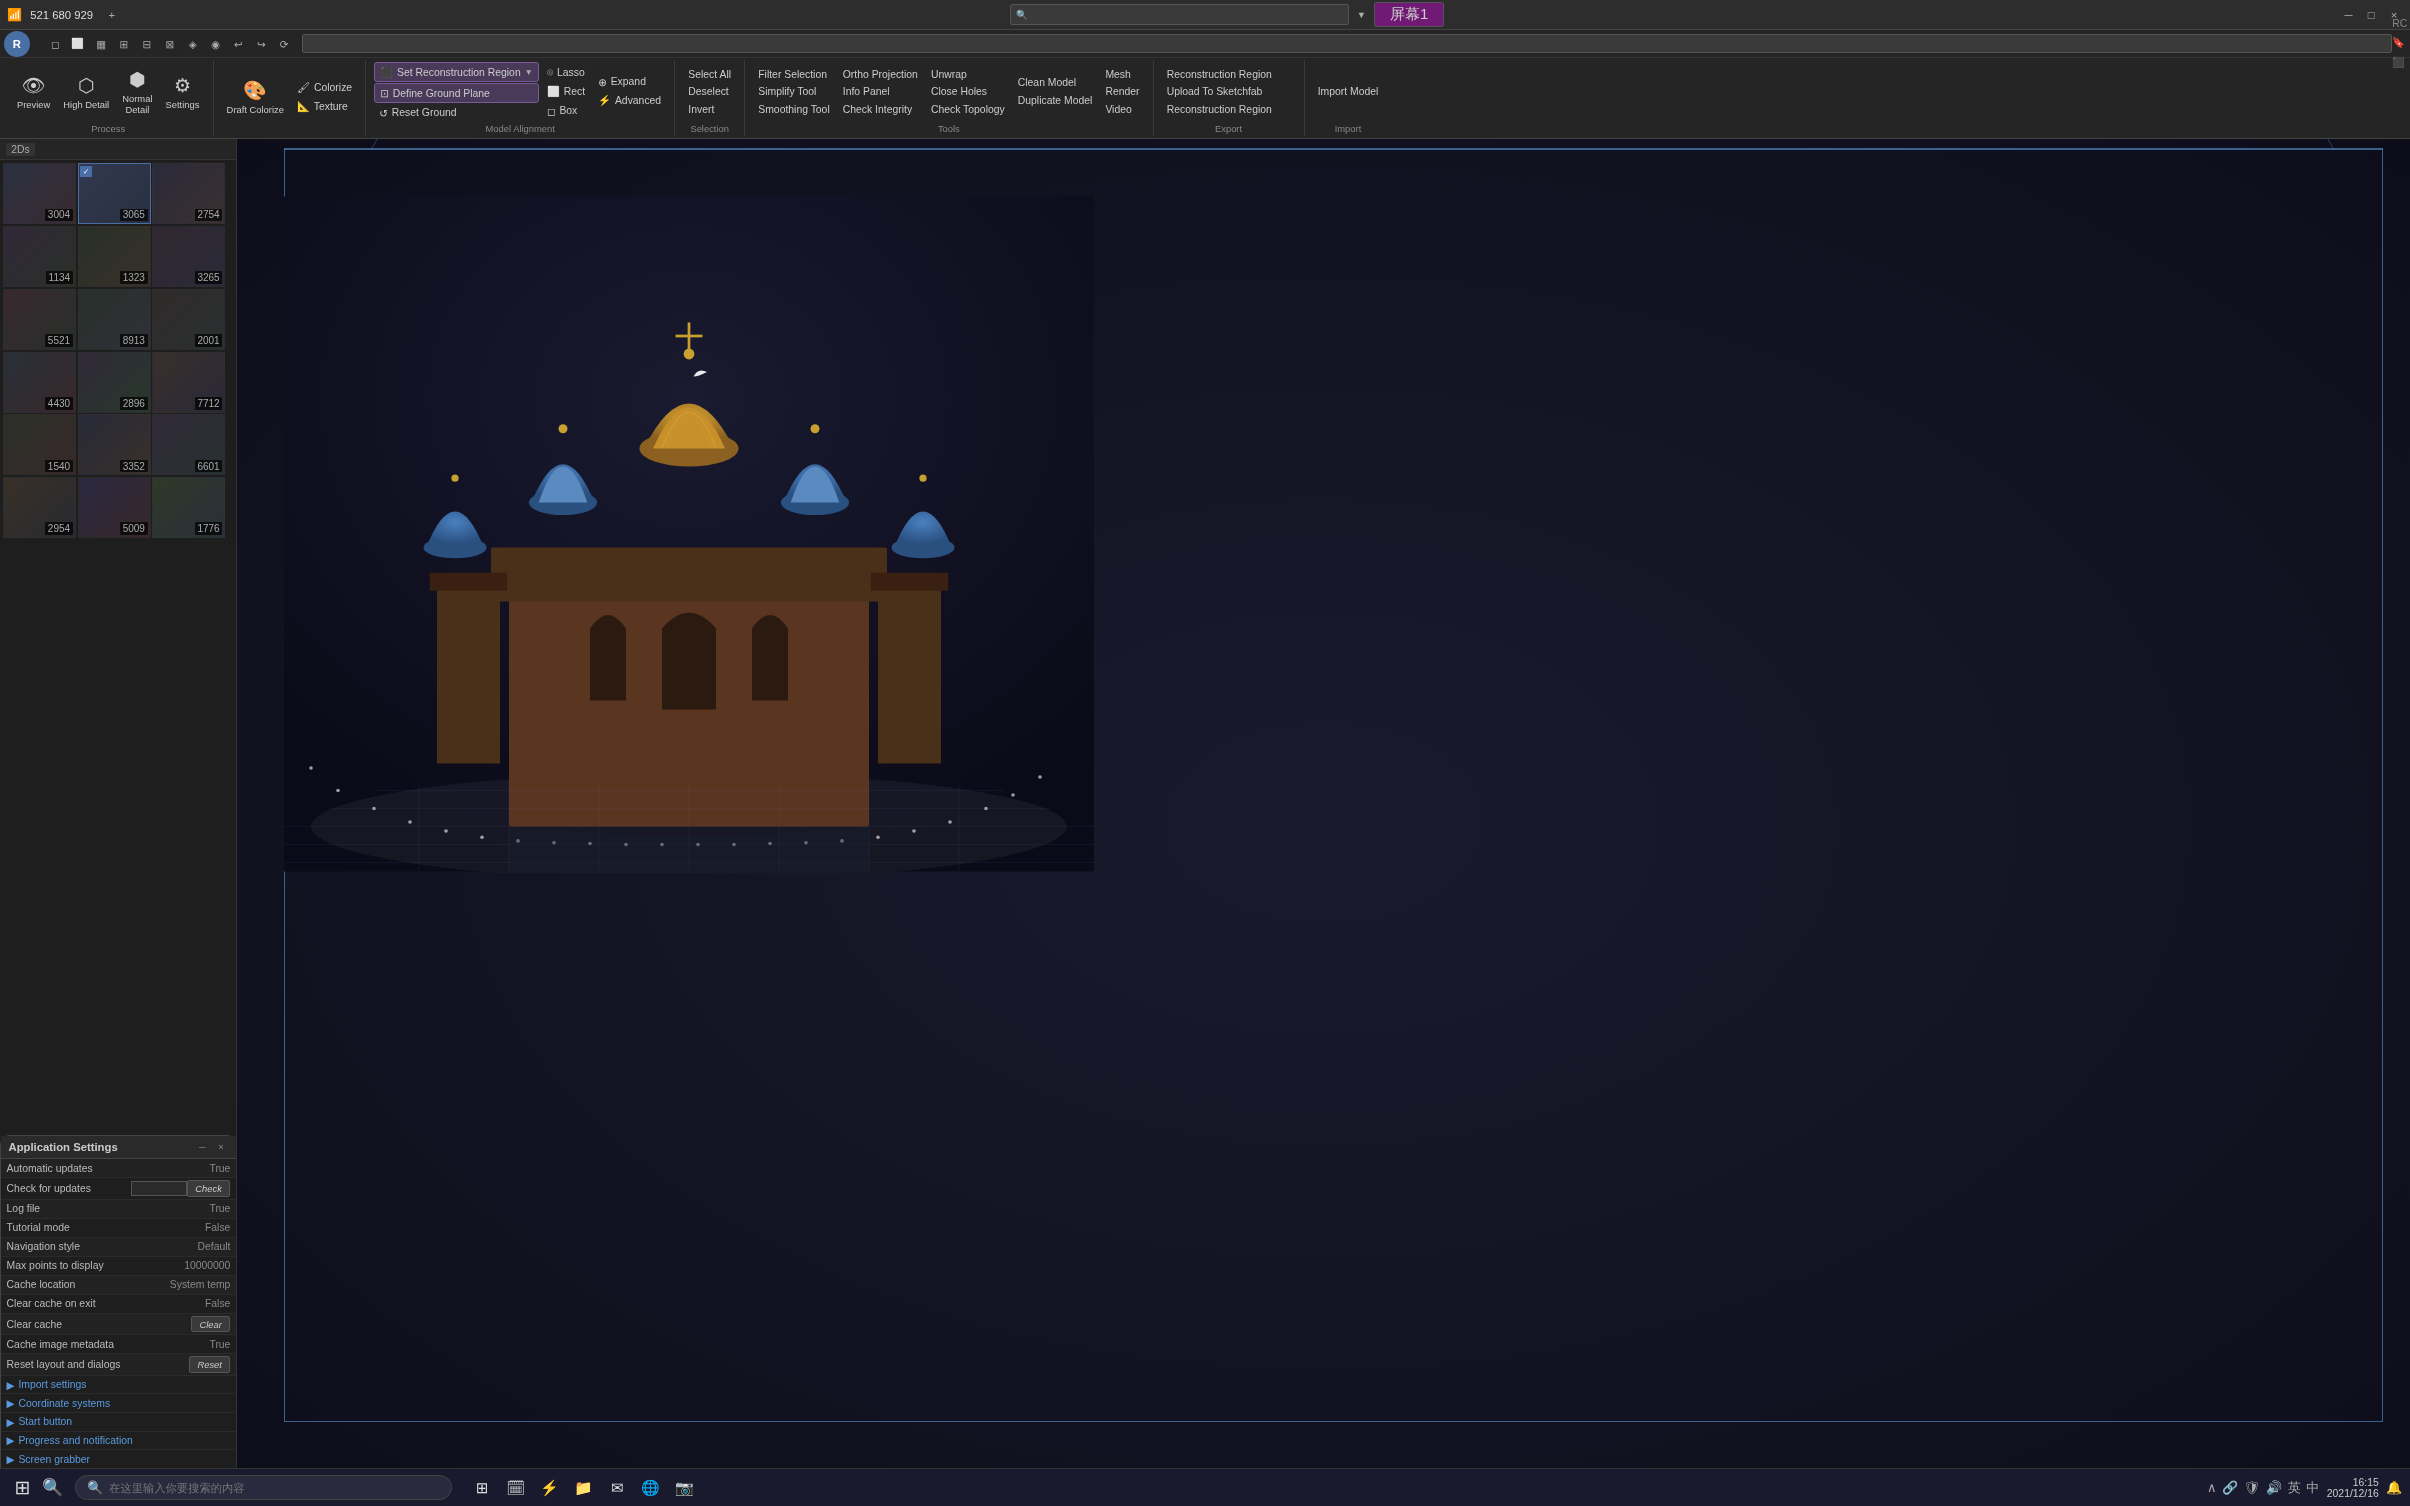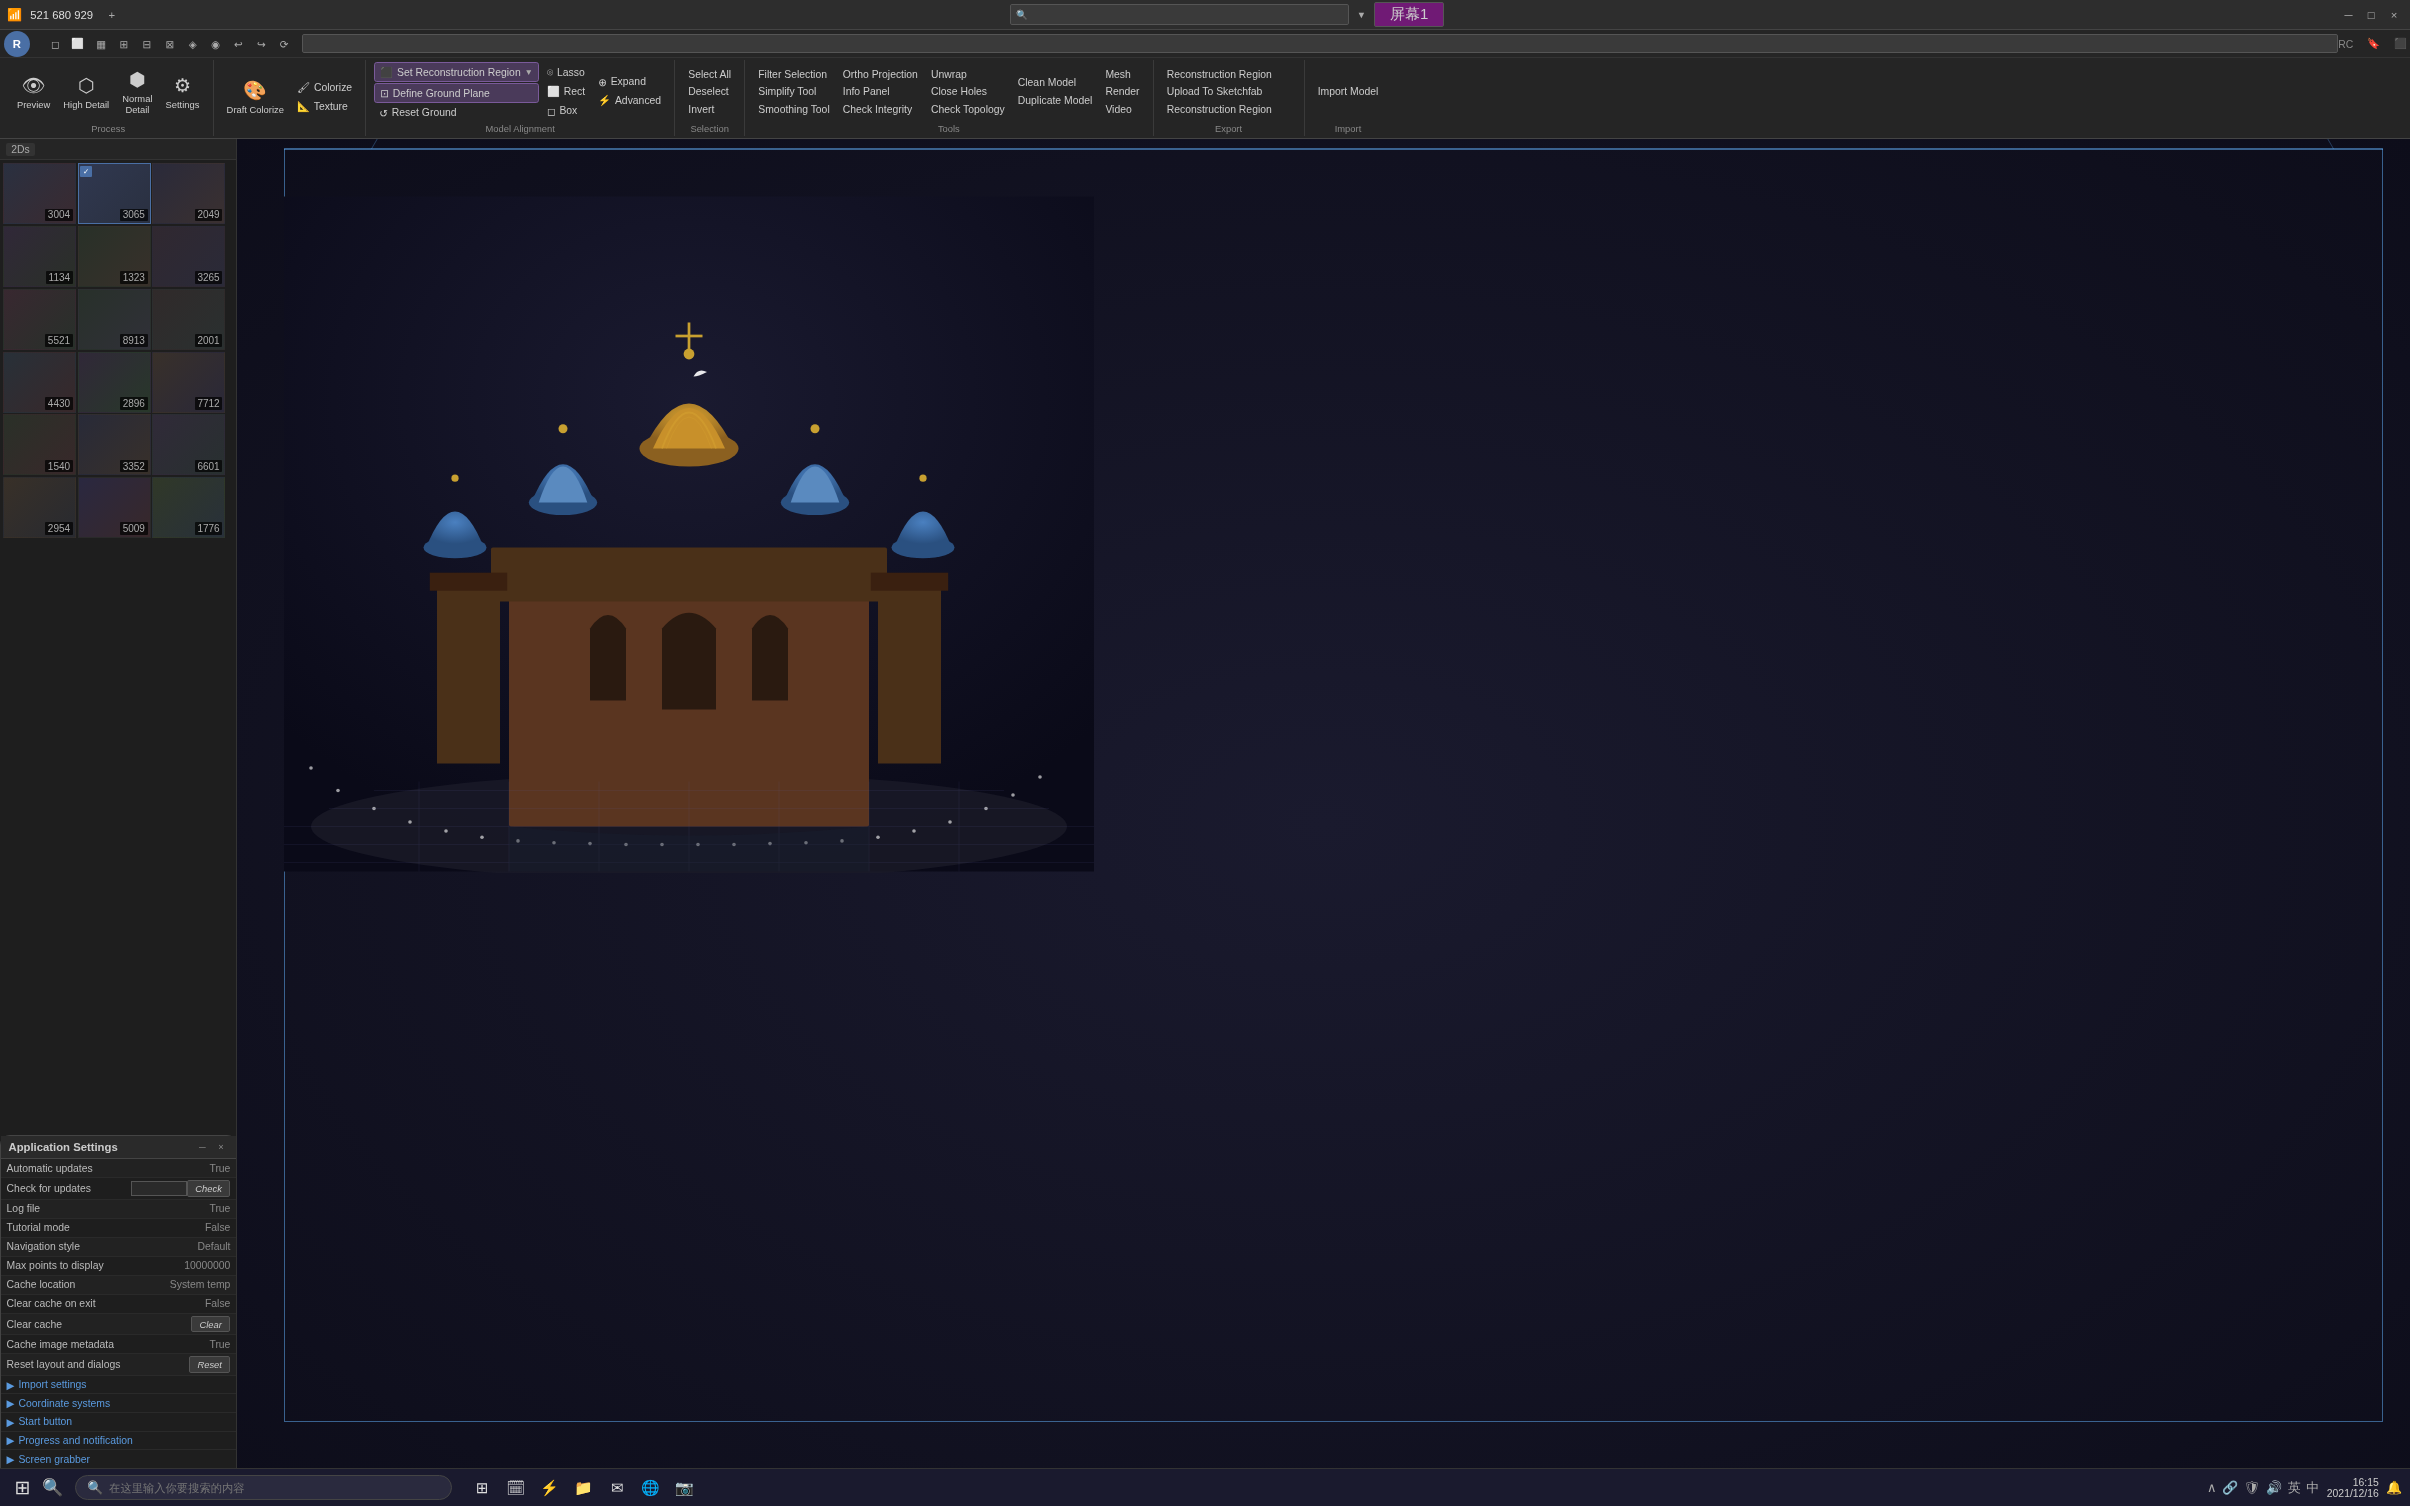--- a/index.html
+++ b/index.html
@@ -146,21 +146,21 @@
           <div class="toolbar-btn">⊞</div>
           <div class="toolbar-btn">⊟</div>
           <div class="toolbar-btn">⊠</div>
           <div class="toolbar-btn">◈</div>
           <div class="toolbar-btn">◉</div>
           <div class="toolbar-btn">↩</div>
           <div class="toolbar-btn">↪</div>
           <div class="toolbar-btn">⟳</div>
         </div>
         <div style="flex:1;height:19px;background:#3a3a3a;border:0.9px solid #555;border-radius:1.9px;"></div>
-        <div style="margin-left:auto;display:flex;gap:14px;align-items:flex-end;">
+        <div style="margin-left:auto;display:flex;gap:7px;align-items:flex-start;flex-direction:column;">
           <span style="font-size:10.4px;color:#888;">RC</span>
           <span style="font-size:10.4px;color:#888;">🔖</span>
           <span style="font-size:10.4px;color:#888;">⬛</span>
         </div>
       </div>
 
 
       <div class="ribbon-content">
 
         <div class="ribbon-group">
@@ -364,21 +364,21 @@
       <div class="thumbnail-grid">
 
         <div class="thumbnail-item" style="background:linear-gradient(135deg,#2a3040,#3a2a30);">
           <div class="thumb-badge">3004</div>
         </div>
         <div class="thumbnail-item selected" style="background:linear-gradient(135deg,#303850,#2a3040);">
           <div class="thumb-check">✓</div>
           <div class="thumb-badge">3065</div>
         </div>
         <div class="thumbnail-item" style="background:linear-gradient(135deg,#2a2a3a,#3a3030);">
-          <div class="thumb-badge">2049</div>
+          <div class="thumb-badge">2754</div>
         </div>
 
         <div class="thumbnail-item" style="background:linear-gradient(135deg,#302838,#2a3028);">
           <div class="thumb-badge">1134</div>
         </div>
         <div class="thumbnail-item" style="background:linear-gradient(135deg,#283028,#38302a);">
           <div class="thumb-badge">1323</div>
         </div>
         <div class="thumbnail-item" style="background:linear-gradient(135deg,#302830,#2a2a38);">
           <div class="thumb-badge">3265</div>

